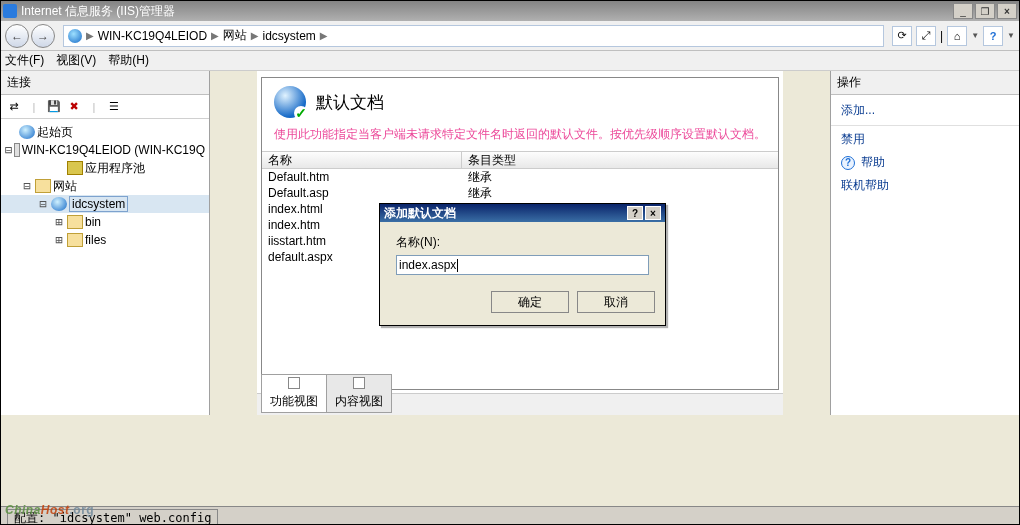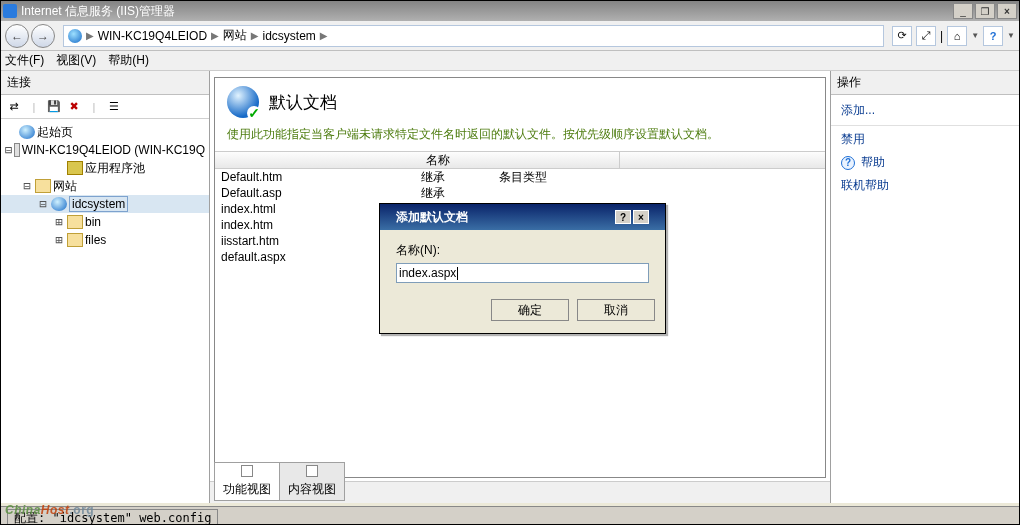--- a/index.html
+++ b/index.html
@@ -12,62 +12,62 @@
 .winbtn.close { font-weight: bold; }
 .navbar { height: 30px; background: #f0f0f0; border-bottom: 1px solid #bfbfbf; display: flex; align-items: center; padding: 0 4px; gap: 2px; }
 .navcircle { width: 24px; height: 24px; border-radius: 50%; border: 1px solid #888; background: linear-gradient(#fff,#cfd8e8); display: flex; align-items: center; justify-content: center; font-size: 12px; color: #444; }
 .crumbs { flex: 1; margin: 0 6px; height: 22px; border: 1px solid #b5c7de; background: #fff; display: flex; align-items: center; padding: 0 4px; gap: 4px; }
 .crumb-icon { width: 14px; height: 14px; background: radial-gradient(circle at 40% 35%, #9de0ff, #1569c7); border-radius: 50%; }
 .crumb-sep { color: #777; font-size: 10px; }
 .navicons { display: flex; gap: 4px; align-items: center; }
 .ni { width: 20px; height: 20px; border: 1px solid #b5c7de; background: #fff; display: flex; align-items: center; justify-content: center; font-size: 11px; }
 .menubar { height: 20px; background: #f0f0f0; border-bottom: 1px solid #ccc; display: flex; align-items: center; padding: 0 4px; gap: 12px; }
 .menubar span { cursor: pointer; }
-.content { display: flex; height: 432px; }
+.content { display: flex; height: 344px; gap: 47px; }
 .panel-header { padding: 3px 6px; background: #f0f0f0; border-bottom: 1px solid #bfbfbf; }
 .leftpanel { width: 209px; border-right: 1px solid #a0a0a0; display: flex; flex-direction: column; background: #fff; }
 .toolbar { height: 24px; border-bottom: 1px solid #d0d0d0; display: flex; align-items: center; padding: 0 4px; gap: 2px; }
 .tbtn { width: 18px; height: 18px; display: flex; align-items: center; justify-content: center; font-size: 11px; }
 .tree { flex: 1; overflow: hidden; padding: 4px 0; white-space: nowrap; }
 .tn { display: flex; align-items: center; height: 18px; padding-right: 4px; }
 .twist { width: 12px; text-align: center; color: #555; cursor: pointer; font-family: monospace; }
 .ticon { width: 16px; height: 14px; margin: 0 2px; }
 .ticon.globe { background: radial-gradient(circle at 40% 35%, #cff1ff, #1569c7); border-radius: 50%; }
 .ticon.server { background: #e0e0e0; border: 1px solid #888; }
 .ticon.pool { background: #d9c64e; border: 1px solid #a08000; }
 .ticon.folder { background: #f7e09d; border: 1px solid #c0a038; }
 .tn.selected { background: #d8e6f2; }
 .tn.selected .tlabel { border: 1px solid #7da2ce; padding: 0 2px; }
 .centerpanel { flex: 1; display: flex; flex-direction: column; background: #fff; position: relative; }
 .docarea { border: 1px solid #888; margin: 6px 4px 3px 4px; flex: 1; display: flex; flex-direction: column; overflow: hidden; }
 .dochead { display: flex; align-items: center; padding: 8px 12px; gap: 10px; }
 .docicon { width: 32px; height: 32px; background: radial-gradient(circle at 35% 30%, #e1f3ff, #1569c7 70%); border-radius: 50%; position: relative; }
 .docicon::after { content: "✓"; position: absolute; right: -2px; bottom: -2px; color: #0a0; font-size: 14px; font-weight: bold; background: #fff; border-radius: 50%; width: 14px; height: 14px; display: flex; align-items: center; justify-content: center; }
 .doctitle { font-size: 17px; }
-.docdesc { padding: 0 12px 8px 12px; color: #4d7c0f; }
-.gridhead { display: flex; background: linear-gradient(#fdfdfd,#e8e8e8); border-top: 1px solid #ccc; border-bottom: 1px solid #ccc; height: 18px; align-items: center; flex-direction: column; }
+.docdesc { padding: 0 12px 8px 12px; color: #ec4899; }
+.gridhead { display: flex; background: linear-gradient(#fdfdfd,#e8e8e8); border-top: 1px solid #ccc; border-bottom: 1px solid #ccc; height: 18px; align-items: center; }
 .gh1 { width: 200px; padding-left: 6px; border-right: 1px solid #ccc; }
 .gh2 { flex: 1; padding-left: 6px; }
 .gridrows { font-family: "SimSun", monospace; flex: 1; }
 .gr { display: flex; height: 16px; align-items: center; }
 .gc1 { width: 200px; padding-left: 6px; }
 .gc2 { padding-left: 6px; }
 .tabbar { display: flex; align-items: flex-end; padding: 0 4px 2px 4px; gap: 0; background: #f0f0f0; border-top: 1px solid #ccc; height: 22px; }
 .tabbtn { padding: 2px 8px; border: 1px solid #a0a0a0; background: #fff; display: flex; align-items: center; gap: 4px; margin-right: -1px; flex-direction: column; }
 .tabbtn.inactive { background: #e8e8e8; }
 .tabicon { width: 12px; height: 12px; border: 1px solid #888; background: #fff; }
 .rightpanel { width: 189px; border-left: 1px solid #a0a0a0; background: #fff; display: flex; flex-direction: column; }
 .actlist { padding: 4px 0; }
 .actitem { display: flex; align-items: center; padding: 3px 10px; gap: 6px; cursor: pointer; color: #0b3d91; }
 .actitem.sep-below { border-bottom: 1px solid #e0e0e0; margin-bottom: 2px; padding-bottom: 6px; }
 .hi { width: 14px; height: 14px; border-radius: 50%; border: 1px solid #1e6fd6; color: #1e6fd6; display: flex; align-items: center; justify-content: center; font-size: 10px; font-weight: bold; background: #eaf3ff; }
 .statusbar { height: 18px; border-top: 1px solid #888; background: #d4d0c8; padding: 2px 6px; font-size: 11px; position: absolute; bottom: 0; left: 0; right: 0; }
 .statusbar .cell { border: 1px solid #888; background: #d4d0c8; padding: 0 6px; display: inline-block; font-family: monospace; }
 .dialog { position: absolute; left: 378px; top: 202px; width: 287px; border: 1px solid #000; background: #ece9d8; box-shadow: 2px 2px 1px rgba(0,0,0,.3); }
-.dlgtitle { height: 26px; background: linear-gradient(#0a246a, #3a6ea5); color: #fff; display: flex; align-items: center; padding: 0 16px; font-weight: bold; }
+.dlgtitle { height: 18px; background: linear-gradient(#0a246a, #3a6ea5); color: #fff; display: flex; align-items: center; padding: 0 4px; font-weight: bold; }
 .dlgtitle .t { flex: 1; }
 .dlgtitle .dbtn { width: 16px; height: 14px; border: 1px solid #fff; background: #d4d0c8; color: #000; display: flex; align-items: center; justify-content: center; font-size: 10px; margin-left: 2px; cursor: pointer; }
 .dlgbody { padding: 12px 16px 10px 16px; }
 .dlglabel { margin-bottom: 4px; }
 .dlgin { border: 1px solid #7f9db9; height: 20px; background: #fff; display: flex; align-items: center; padding: 0 2px; font-family: monospace; }
 .dlgbtns { display: flex; justify-content: flex-end; gap: 8px; padding: 6px 10px 12px 10px; }
 .dlgbtn { width: 78px; height: 22px; border: 1px solid #888; background: #ece9d8; cursor: pointer; }
 .watermark { position: absolute; left: 4px; bottom: 6px; font-size: 16px; font-style: italic; font-weight: bold; letter-spacing: 0.5px; opacity: 0.85; pointer-events: none; }
 .watermark .c1 { color: #5a8f3f; }
 .watermark .c2 { color: #c2410c; }

